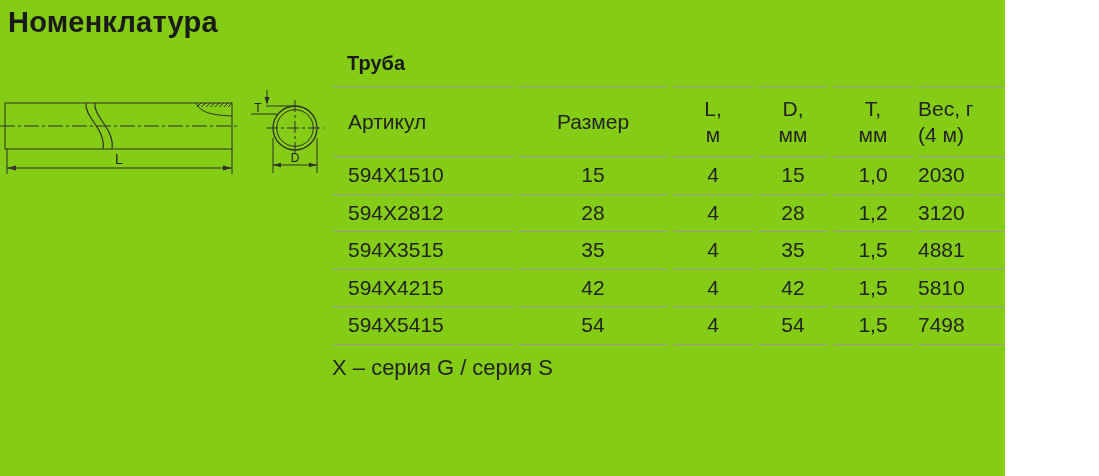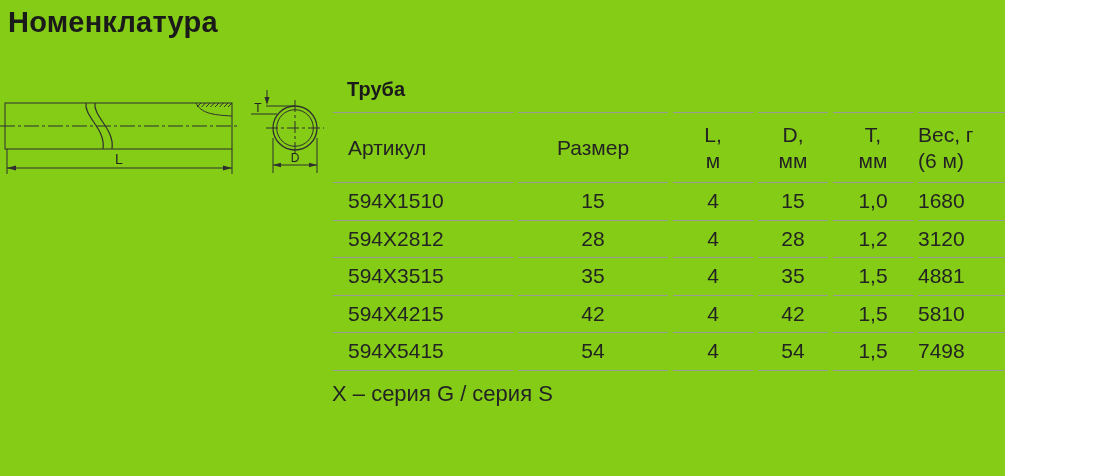--- a/index.html
+++ b/index.html
@@ -11,21 +11,21 @@
     color:#232323;
     overflow:hidden;
   }
   .page-title{
     position:absolute;left:8px;top:6px;
     font-size:29px;font-weight:700;color:#1a1a1a;
     letter-spacing:.2px;
   }
   .drawing-svg{position:absolute;left:0;top:84px;}
 
-  .table-wrap{position:absolute;left:328px;top:76px;width:771px;}
+  .table-wrap{position:absolute;left:328px;top:50px;width:771px;}
   .tbl-title{
     font-size:20px;font-weight:700;color:#1a1a1a;
     margin:0 0 10px 19px;line-height:26px;
   }
   table.spec{
     width:766px;table-layout:fixed;
     border-collapse:separate;border-spacing:5px 0;
     font-size:21px;color:#232323;
   }
   table.spec th{
@@ -135,32 +135,32 @@
           <th class="ac">
             <div>D,</div>
             <div>мм</div>
           </th>
           <th class="ac">
             <div>Т,</div>
             <div>мм</div>
           </th>
           <th class="ar">
             <div>Вес, г</div>
-            <div>(6 м)</div>
+            <div>(4 м)</div>
           </th>
         </tr>
       </thead>
       <tbody>
         <tr>
           <td class="al">594X1510</td>
           <td class="ac">15</td>
           <td class="ac">4</td>
           <td class="ac">15</td>
           <td class="ac">1,0</td>
-          <td class="ar">1680</td>
+          <td class="ar">2030</td>
         </tr>
         <tr>
           <td class="al">594X2812</td>
           <td class="ac">28</td>
           <td class="ac">4</td>
           <td class="ac">28</td>
           <td class="ac">1,2</td>
           <td class="ar">3120</td>
         </tr>
         <tr>

